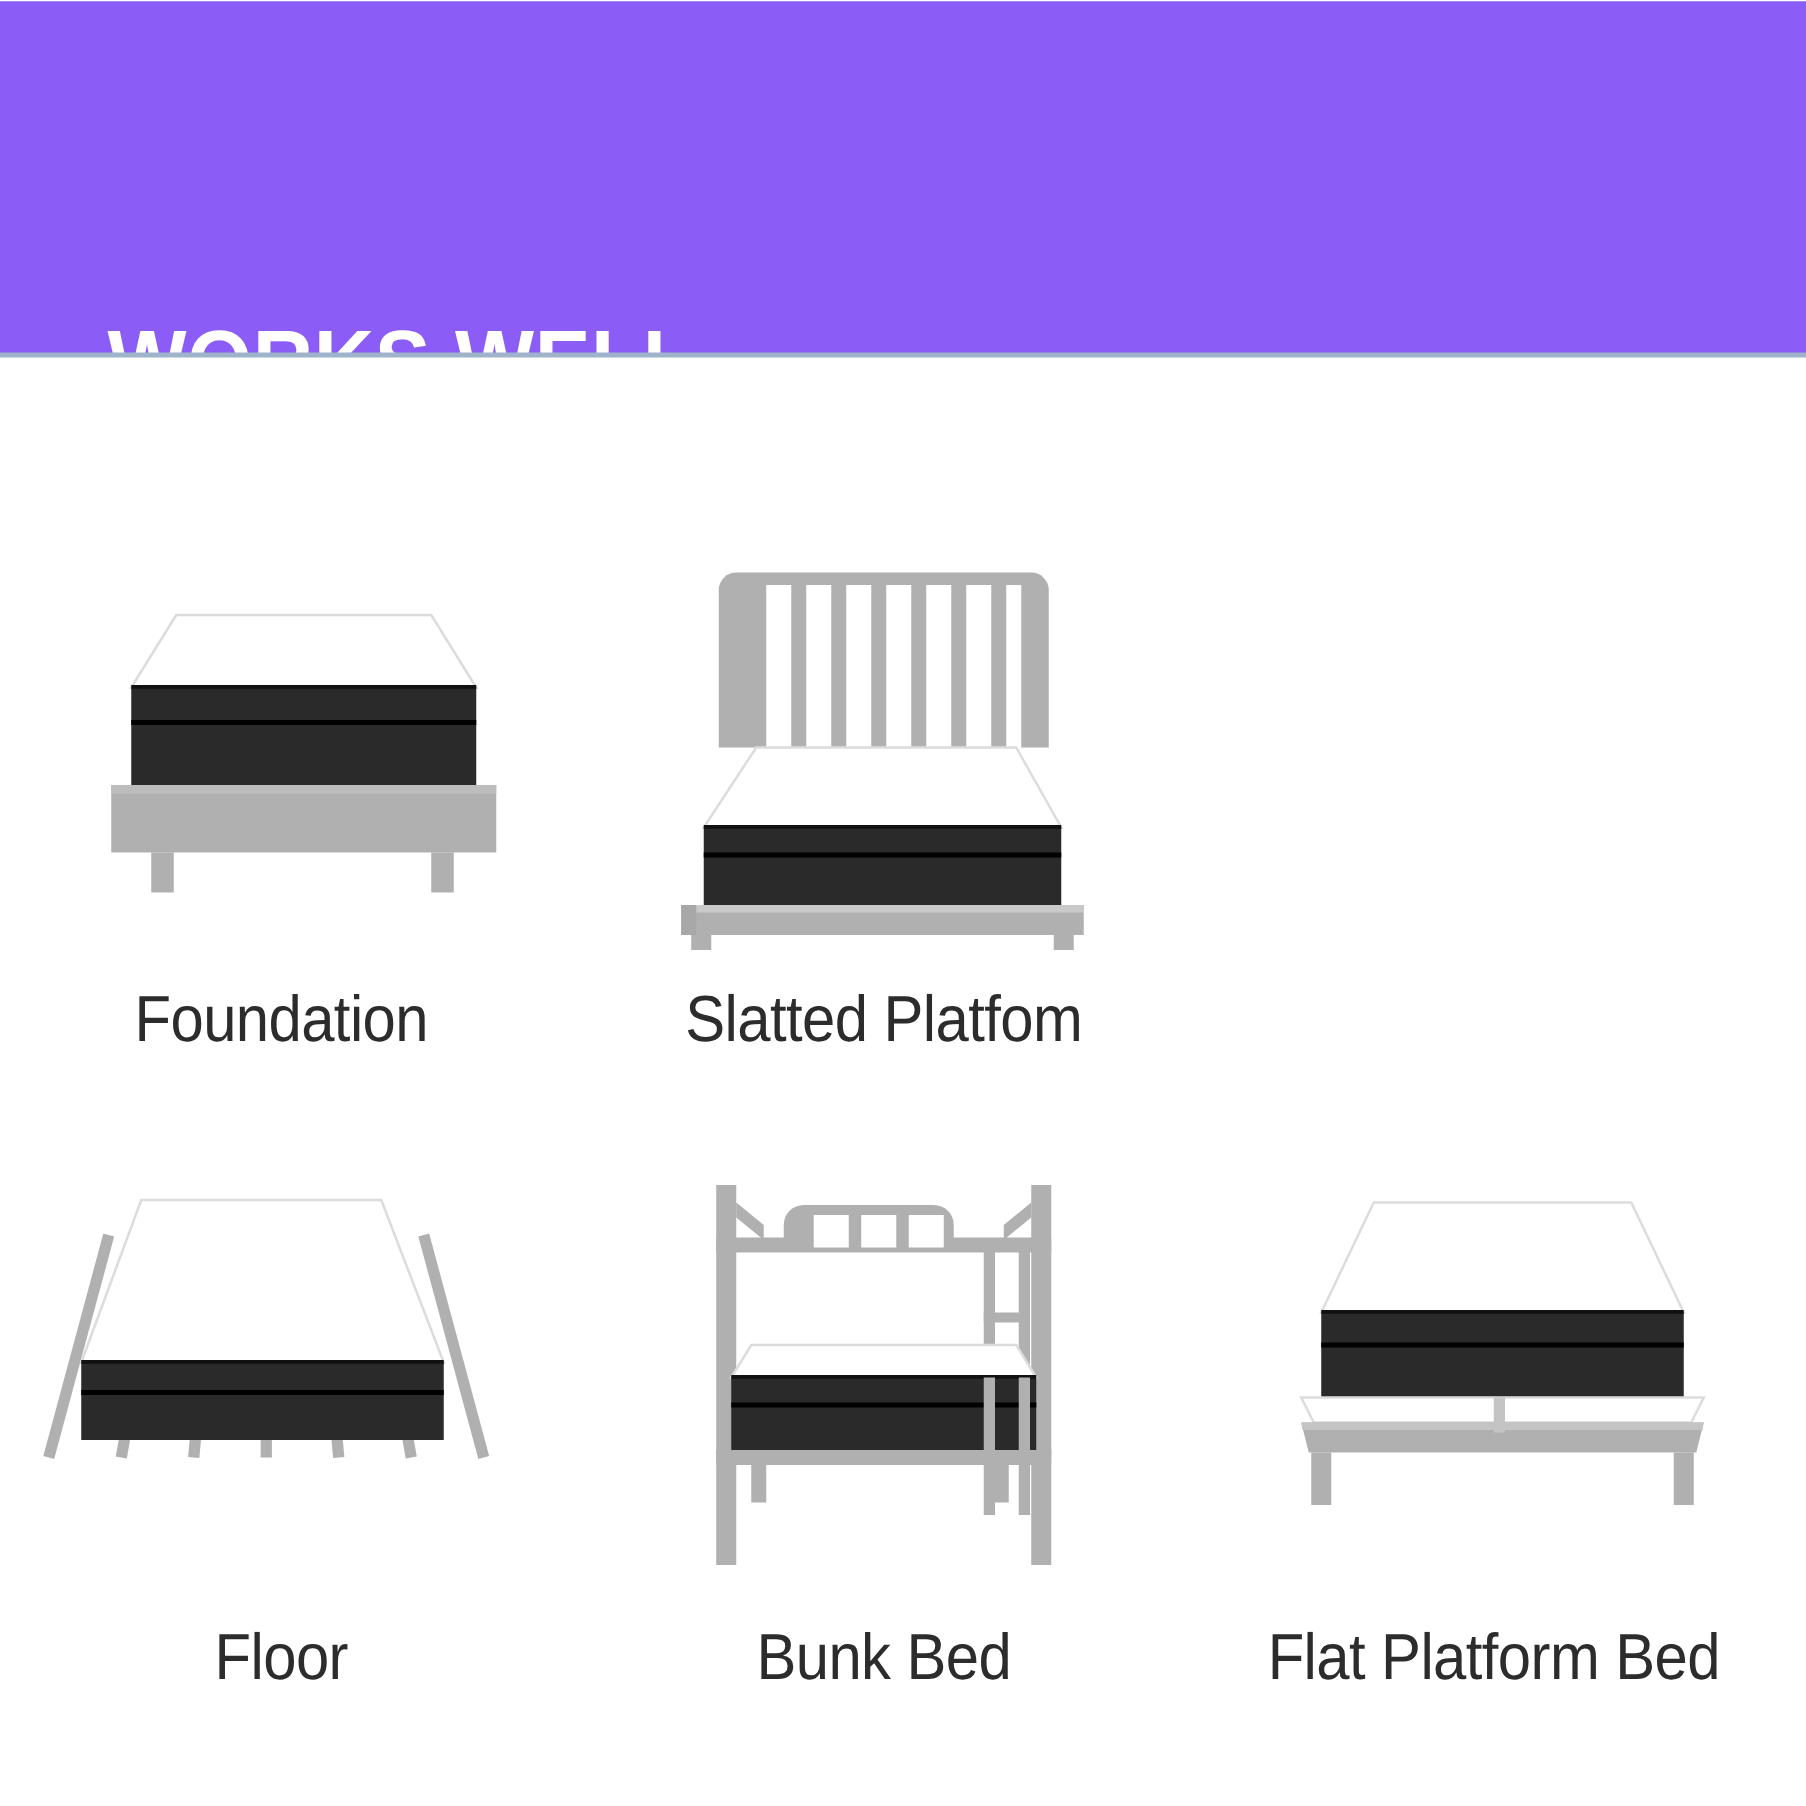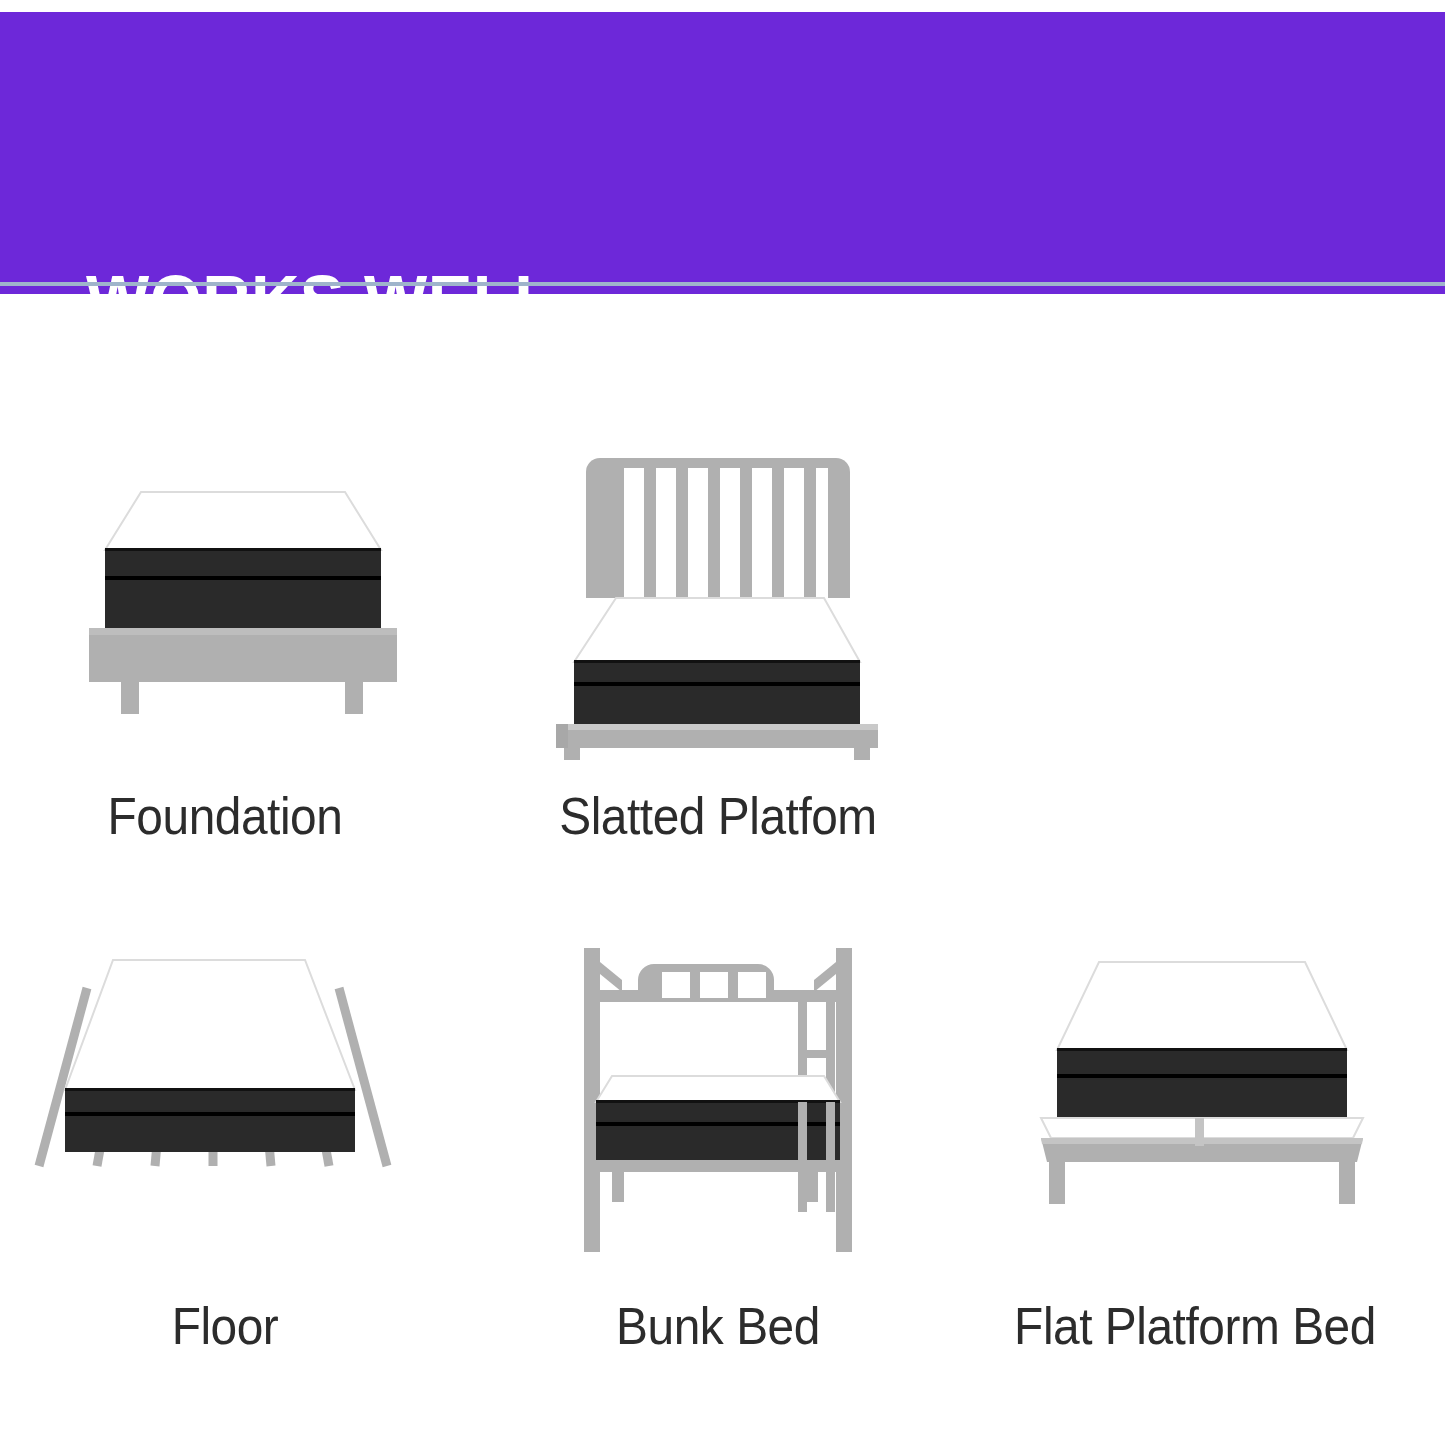--- a/index.html
+++ b/index.html
@@ -12,24 +12,24 @@
     height: 1445px;
     font-family: "Liberation Sans", sans-serif;
     overflow: hidden;
     position: relative;
   }
 
   
   .header-banner {
     position: absolute;
     left: 0;
-    top: 12px;
+    top: 1px;
     width: 1445px;
     height: 282px;
-    background: #6d28d9;
+    background: #8b5cf6;
     box-sizing: border-box;
   }
   .header-underline {
     position: absolute;
     left: 0;
     top: 282px;
     width: 1445px;
     height: 4px;
     background: #9fb4cb;
   }
@@ -77,21 +77,21 @@
     font-family: "Liberation Sans", sans-serif;
     white-space: nowrap;
     transform: scaleX(0.92);
     letter-spacing: -0.5px;
   }
 
   
   .row-1 { top: 130px; }
   .row-2 { top: 640px; }
   .col-1 { left: -10px; }
-  .col-2 { left: 483px; }
+  .col-2 { left: 472px; }
   .col-3 { left: 960px; }
 
   .label-row-1 { margin-top: 26px; }
   .label-row-2 { margin-top: 26px; }
 </style>
 </head>
 <body>
 
 <div class="header-banner">
   <div class="header-title">

